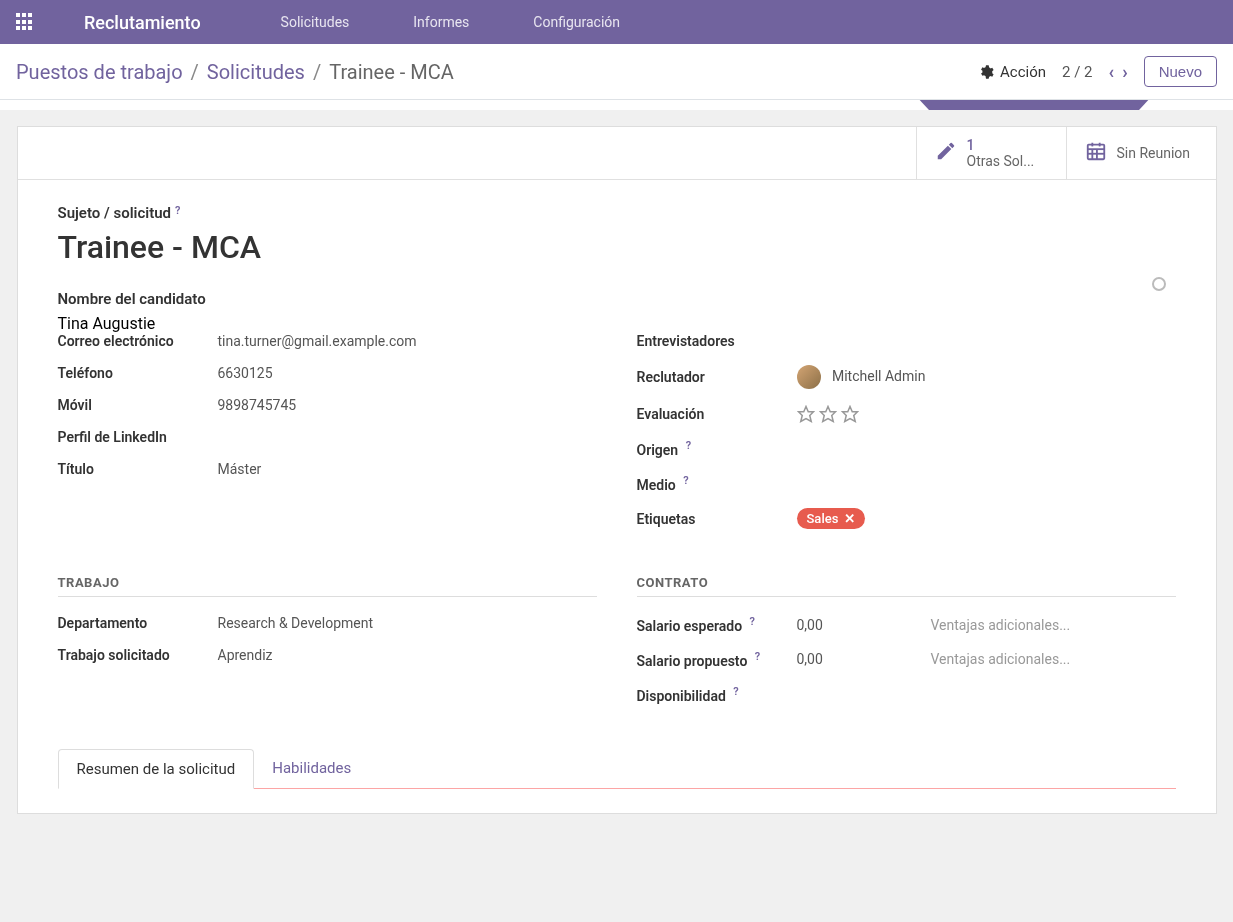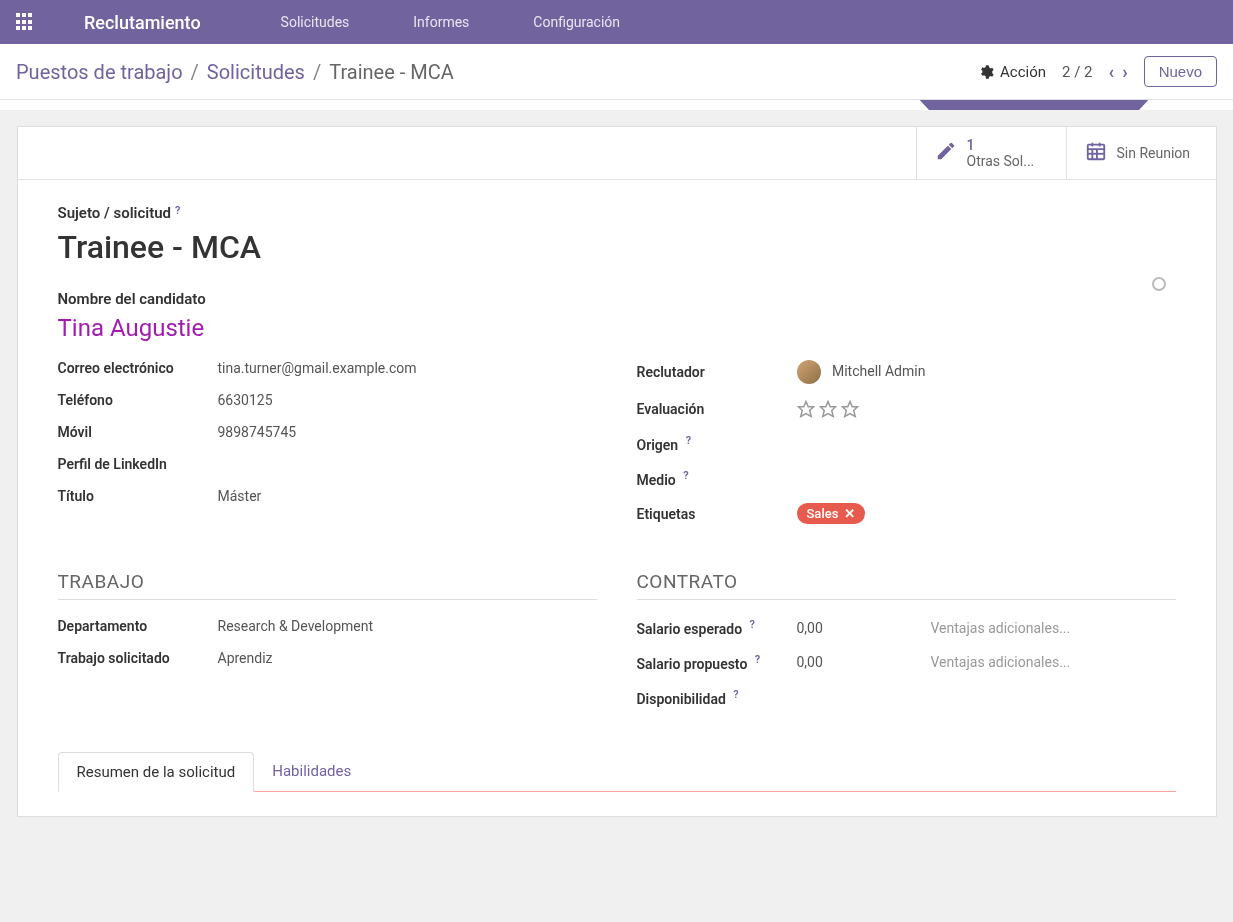--- a/index.html
+++ b/index.html
@@ -33,40 +33,40 @@
     .button-box { display: flex; justify-content: flex-end; border-bottom: 1px solid #e0e0e0; }
     .stat-btn { display: flex; align-items: center; gap: 10px; padding: 10px 18px; border-left: 1px solid #e0e0e0; cursor: pointer; min-width: 150px; }
     .stat-btn .icon { color: #71639e; font-size: 20px; }
     .stat-btn .text { display: flex; flex-direction: column; font-size: 14px; color: #666; }
     .stat-btn .text .top { color: #71639e; font-weight: 500; }
     
     .form-body { padding: 24px 40px; }
     .title-label { font-weight: 600; font-size: 15px; color: #333; margin-bottom: 6px; display: flex; align-items: flex-start; }
     .help-q { color: #71639e; font-size: 11px; margin-left: 4px; vertical-align: super; cursor: pointer; }
     .title-value { font-size: 32px; font-weight: 500; color: #333; margin-bottom: 24px; }
-    .candidate-name { font-size: 24px; color: #a21caf; margin-top: 4px; margin-bottom: 18px; }
+    .candidate-name { font-size: 16px; color: #000000; margin-top: 4px; }
     
     .cols { display: flex; gap: 40px; }
     .col { flex: 1; }
     .field-row { display: flex; margin-bottom: 16px; align-items: center; }
     .field-label { width: 160px; font-weight: 600; color: #333; font-size: 14px; }
     .field-value { flex: 1; color: #555; font-size: 14px; }
     .field-value.link { color: #555; }
     
     .avatar { width: 24px; height: 24px; border-radius: 50%; background: linear-gradient(135deg, #d4a574, #8b6f47); display: inline-block; vertical-align: middle; margin-right: 8px; }
     
     .stars { display: flex; gap: 4px; }
     .star { width: 18px; height: 18px; color: #999; }
     
     .tag-pill { display: inline-flex; align-items: center; background: #e75b4e; color: #fff; padding: 3px 10px; border-radius: 12px; font-size: 13px; font-weight: 500; }
     .tag-pill .x { margin-left: 6px; cursor: pointer; font-weight: bold; }
     
     .kanban-circle { position: absolute; right: 50px; top: 150px; width: 14px; height: 14px; border: 2px solid #bbb; border-radius: 50%; cursor: pointer; }
     
-    .section-title { font-weight: 400; font-size: 19px; color: #666; letter-spacing: 0.5px; margin: 30px 0 6px; }
+    .section-title { font-weight: 700; font-size: 13px; color: #666; letter-spacing: 0.5px; margin: 30px 0 6px; }
     .section-hr { border: none; border-top: 1px solid #ddd; margin-bottom: 18px; }
     
     .salary-row { display: flex; align-items: center; margin-bottom: 16px; }
     .salary-row .field-label { width: 160px; }
     .salary-row .amount { width: 120px; color: #555; }
     .salary-row .extra { color: #999; font-size: 14px; margin-left: 14px; }
     
     .tabs { display: flex; border-bottom: 1px solid #fca5a5; margin-top: 30px; }
     .tab { padding: 10px 18px; cursor: pointer; color: #71639e; font-size: 15px; }
     .tab.active { color: #333; border: 1px solid #ddd; border-bottom: 1px solid #fff; margin-bottom: -1px; border-radius: 4px 4px 0 0; background: #fff; }
@@ -184,20 +184,24 @@
             <div class="field-label">Perfil de LinkedIn</div>
             <div class="field-value"></div>
           </div>
           <div class="field-row">
             <div class="field-label">Título</div>
             <div class="field-value">Máster</div>
           </div>
         </div>
 
         <div class="col">
+          <div class="field-row">
+            <div class="field-label">Entrevistadores</div>
+            <div class="field-value"></div>
+          </div>
           <div class="field-row">
             <div class="field-label">Reclutador</div>
             <div class="field-value">
               <span class="avatar"></span>
               <span>Mitchell Admin</span>
             </div>
           </div>
           <div class="field-row">
             <div class="field-label">Evaluación</div>
             <div class="field-value">

